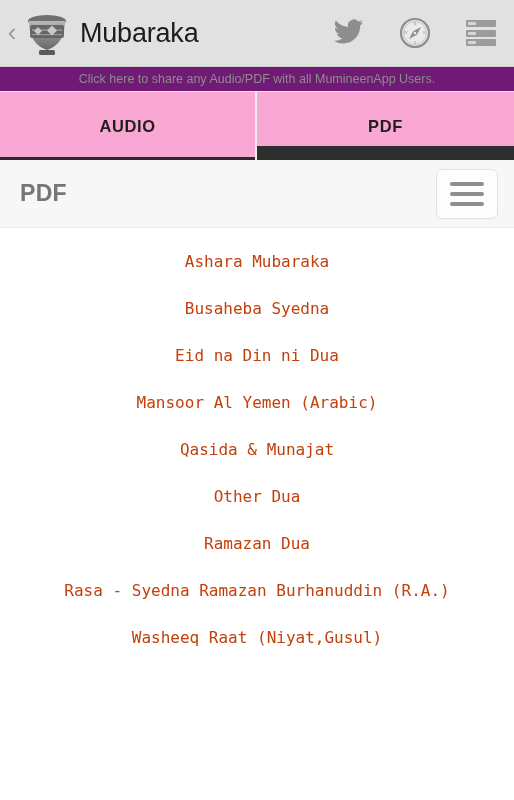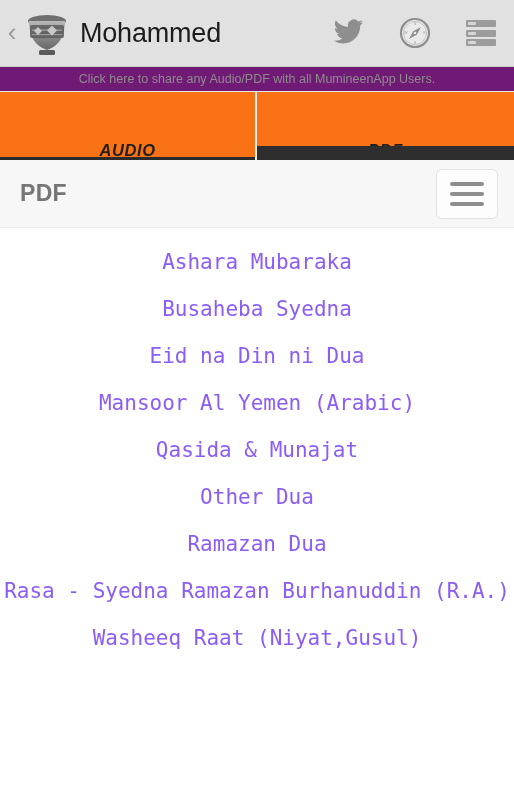--- a/index.html
+++ b/index.html
@@ -51,23 +51,22 @@
     background:#701a75;
     display:flex; align-items:center; justify-content:center;
     border-bottom:1px solid #eaeaea;
   }
   .share-banner span { font-size:12.5px; color:#8d8d8d; }
 
   
   .tabbar { height:68px; flex:0 0 68px; display:flex; background:#e6e6e6; position:relative; }
   .tab {
     flex:1 1 50%; position:relative;
-    display:flex; align-items:flex-end; justify-content:center;
-    background:#f97316;
-    font-style:italic;
+    display:flex; align-items:center; justify-content:center;
+    background:#f9a8d4;
   }
   .tab .tab-label {
     font-size:16.5px; font-weight:700; color:#1f1f1f;
     letter-spacing:0.6px;
   }
   .tab-audio { border-right:2px solid #ededed; }
   .tab-audio::after {
     content:""; position:absolute; left:0; right:0; bottom:0;
     height:3px; background:#2b2b2b;
   }
@@ -102,22 +101,22 @@
     padding-top:10px;
     overflow:hidden;
   }
   .pdf-item {
     height:47px;
     display:flex; align-items:center; justify-content:center;
     padding:0 6px;
   }
   .pdf-item .item-label {
     font-family:"DejaVu Sans Mono", "Liberation Mono", monospace;
-    font-size:21px;
-    color:#8b5cf6;
+    font-size:16px;
+    color:#c2410c;
     white-space:nowrap;
     letter-spacing:0px;
   }
 </style>
 </head>
 <body>
 
 <div id="app">
 
   <div class="appbar">
@@ -136,21 +135,21 @@
         <ellipse cx="26" cy="13" rx="19" ry="6" fill="#6f6f6f"></ellipse>
         <path d="M8 13 Q8 36 26 42 Q44 36 44 13 Z" fill="url(#potg)"></path>
         <rect x="9" y="17" width="34" height="13" rx="2" fill="#5d5d5d" opacity="0.85"></rect>
         <path d="M13 23 l4 -4 4 4 -4 4 z M26 22.5 l5 -5 5 5 -5 5 z" fill="#d3d3d3" opacity="0.9"></path>
         <rect x="11" y="21.5" width="30" height="1.2" fill="#cfcfcf" opacity="0.6"></rect>
         <rect x="11" y="26" width="30" height="1.2" fill="#cfcfcf" opacity="0.5"></rect>
         <rect x="18" y="42" width="16" height="5" rx="1.5" fill="#5a5a5a"></rect>
       </svg>
     </div>
 
-    <div class="app-title">Mohammed</div>
+    <div class="app-title">Mubaraka</div>
 
     <div class="appbar-actions">
 
       <div class="appbar-icon">
         <svg width="32" height="28" viewBox="0 0 24 22">
           <path fill="#8e8e8e" d="M23 2.6c-.85.38-1.77.64-2.73.75a4.76 4.76 0 0 0 2.09-2.63 9.5 9.5 0 0 1-3.02 1.15 4.75 4.75 0 0 0-8.1 4.33A13.49 13.49 0 0 1 1.6 1.24a4.75 4.75 0 0 0 1.47 6.34 4.7 4.7 0 0 1-2.15-.6v.06a4.75 4.75 0 0 0 3.81 4.66 4.8 4.8 0 0 1-2.14.08 4.76 4.76 0 0 0 4.44 3.3A9.54 9.54 0 0 1 0 17.04a13.45 13.45 0 0 0 7.29 2.14c8.74 0 13.52-7.24 13.52-13.52l-.02-.62A9.56 9.56 0 0 0 23 2.6z"></path>
         </svg>
       </div>
 
       <div class="appbar-icon">

